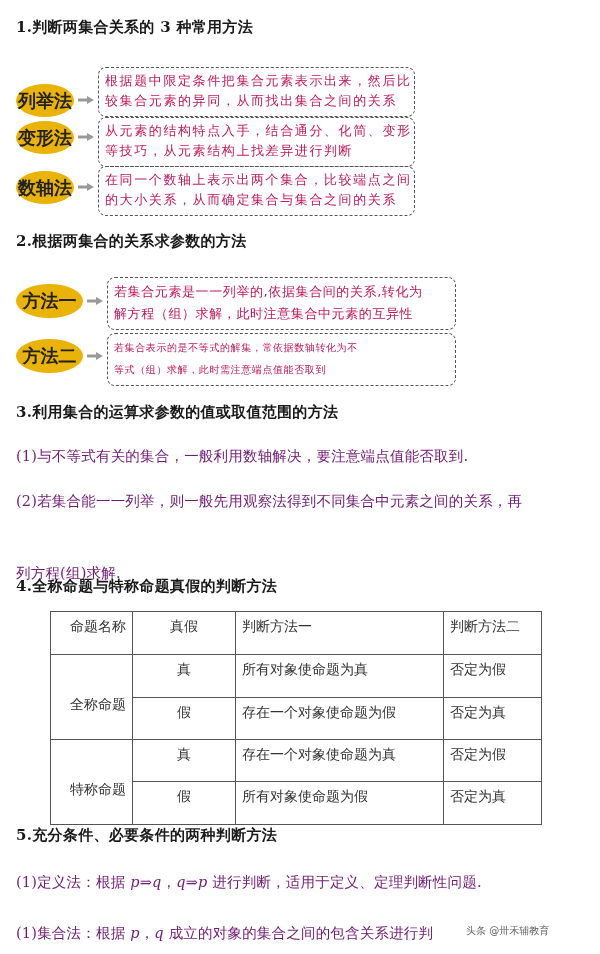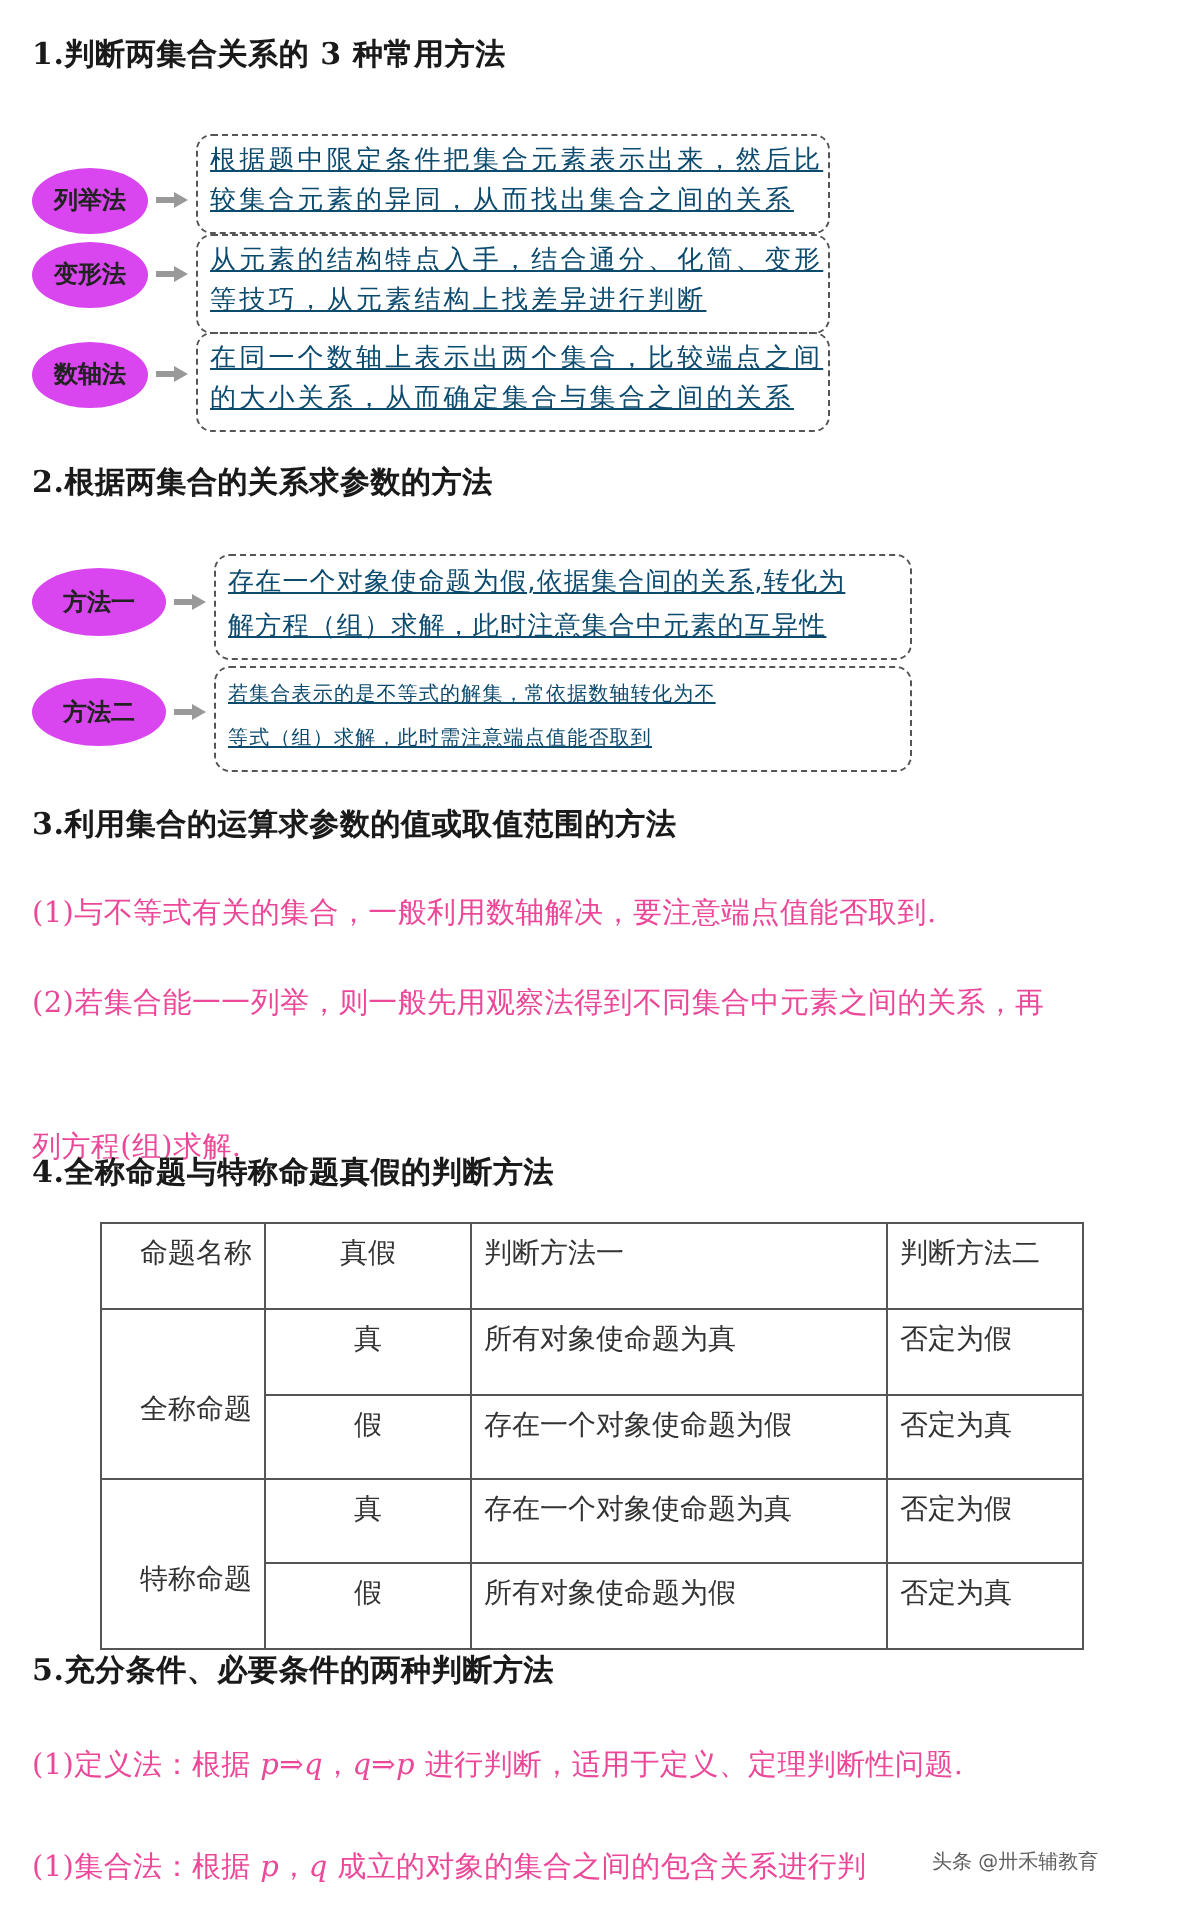--- a/index.html
+++ b/index.html
@@ -1,25 +1,25 @@
 <!DOCTYPE html>
 <html><head>
 <meta charset="utf-8">
 <style>
   html, body { margin:0; padding:0; background:#ffffff; }
   body { width:600px; height:954px; position:relative; overflow:hidden;
          font-family:"DejaVu Serif","Liberation Serif",serif; color:#222; }
   .h { position:absolute; left:16px; font-size:15px; font-weight:bold; color:#1a1a1a; letter-spacing:0.3px; white-space:nowrap; }
-  .p { position:absolute; left:16px; font-size:14.5px; color:#ec4899; white-space:nowrap; letter-spacing:0.2px; }
-  .oval { position:absolute; background:#d946ef; border-radius:50%; display:flex; align-items:center; justify-content:center;
-          font-family:"DejaVu Sans","Liberation Sans",sans-serif; font-size:12px; font-weight:bold; color:#222; }
+  .p { position:absolute; left:16px; font-size:14.5px; color:#701a75; white-space:nowrap; letter-spacing:0.2px; }
+  .oval { position:absolute; background:#eab308; border-radius:50%; display:flex; align-items:center; justify-content:center;
+          font-family:"DejaVu Sans","Liberation Sans",sans-serif; font-size:18px; font-weight:bold; color:#222; }
   .arrow { position:absolute; width:16px; height:8px; }
   .box { position:absolute; border:1.5px dashed #555; border-radius:8px; box-sizing:border-box;
-         font-family:"DejaVu Sans","Liberation Sans",sans-serif; font-size:13px; color:#0c4a6e; line-height:20px;
-         padding:3px 6px; letter-spacing:1.6px;text-decoration:underline; }
+         font-family:"DejaVu Sans","Liberation Sans",sans-serif; font-size:13px; color:#be185d; line-height:20px;
+         padding:3px 6px; letter-spacing:1.6px; }
   .box span { display:block; white-space:nowrap; }
   table.t { position:absolute; left:50px; top:611px; border-collapse:collapse; font-size:14px; color:#333; }
   table.t td { border:1px solid #555; vertical-align:top; padding:6px 6px 0 6px; height:36px; box-sizing:border-box; }
   .c1 { width:82px;text-align:right; } .c2 { width:103px; text-align:center; } .c3 { width:208px; } .c4 { width:98px; }
   table.t td.name { vertical-align:middle; padding-top:16px; }
   .wm { position:absolute; left:466px; top:924px; font-family:"DejaVu Sans","Liberation Sans",sans-serif; font-size:10px; color:#444; opacity:0.85; white-space:nowrap; }
   i.m { font-style:italic; }
 </style>
 </head>
 <body>
@@ -64,21 +64,21 @@
 
 <div class="h" style="top:232px;">2.根据两集合的关系求参数的方法</div>
 
 <div>
   <div class="oval" style="left:16px;top:284px;width:67px;height:34px;">方法一</div>
   <svg class="arrow" style="left:87px;top:297px;" viewBox="0 0 16 8">
       <rect x="0" y="2.5" width="10" height="3" fill="#999"></rect>
       <polygon points="9,0 16,4 9,8" fill="#999"></polygon>
     </svg>
   <div class="box" style="left:107px;top:277px;width:349px;height:53px;font-size:13px;letter-spacing:0.6px;line-height:22px;">
-    <span>存在一个对象使命题为假,依据集合间的关系,转化为</span>
+    <span>若集合元素是一一列举的,依据集合间的关系,转化为</span>
     <span>解方程（组）求解，此时注意集合中元素的互异性</span>
   </div>
 </div>
 
 <div>
   <div class="oval" style="left:16px;top:339px;width:67px;height:34px;">方法二</div>
   <svg class="arrow" style="left:87px;top:352px;" viewBox="0 0 16 8">
       <rect x="0" y="2.5" width="10" height="3" fill="#999"></rect>
       <polygon points="9,0 16,4 9,8" fill="#999"></polygon>
     </svg>

